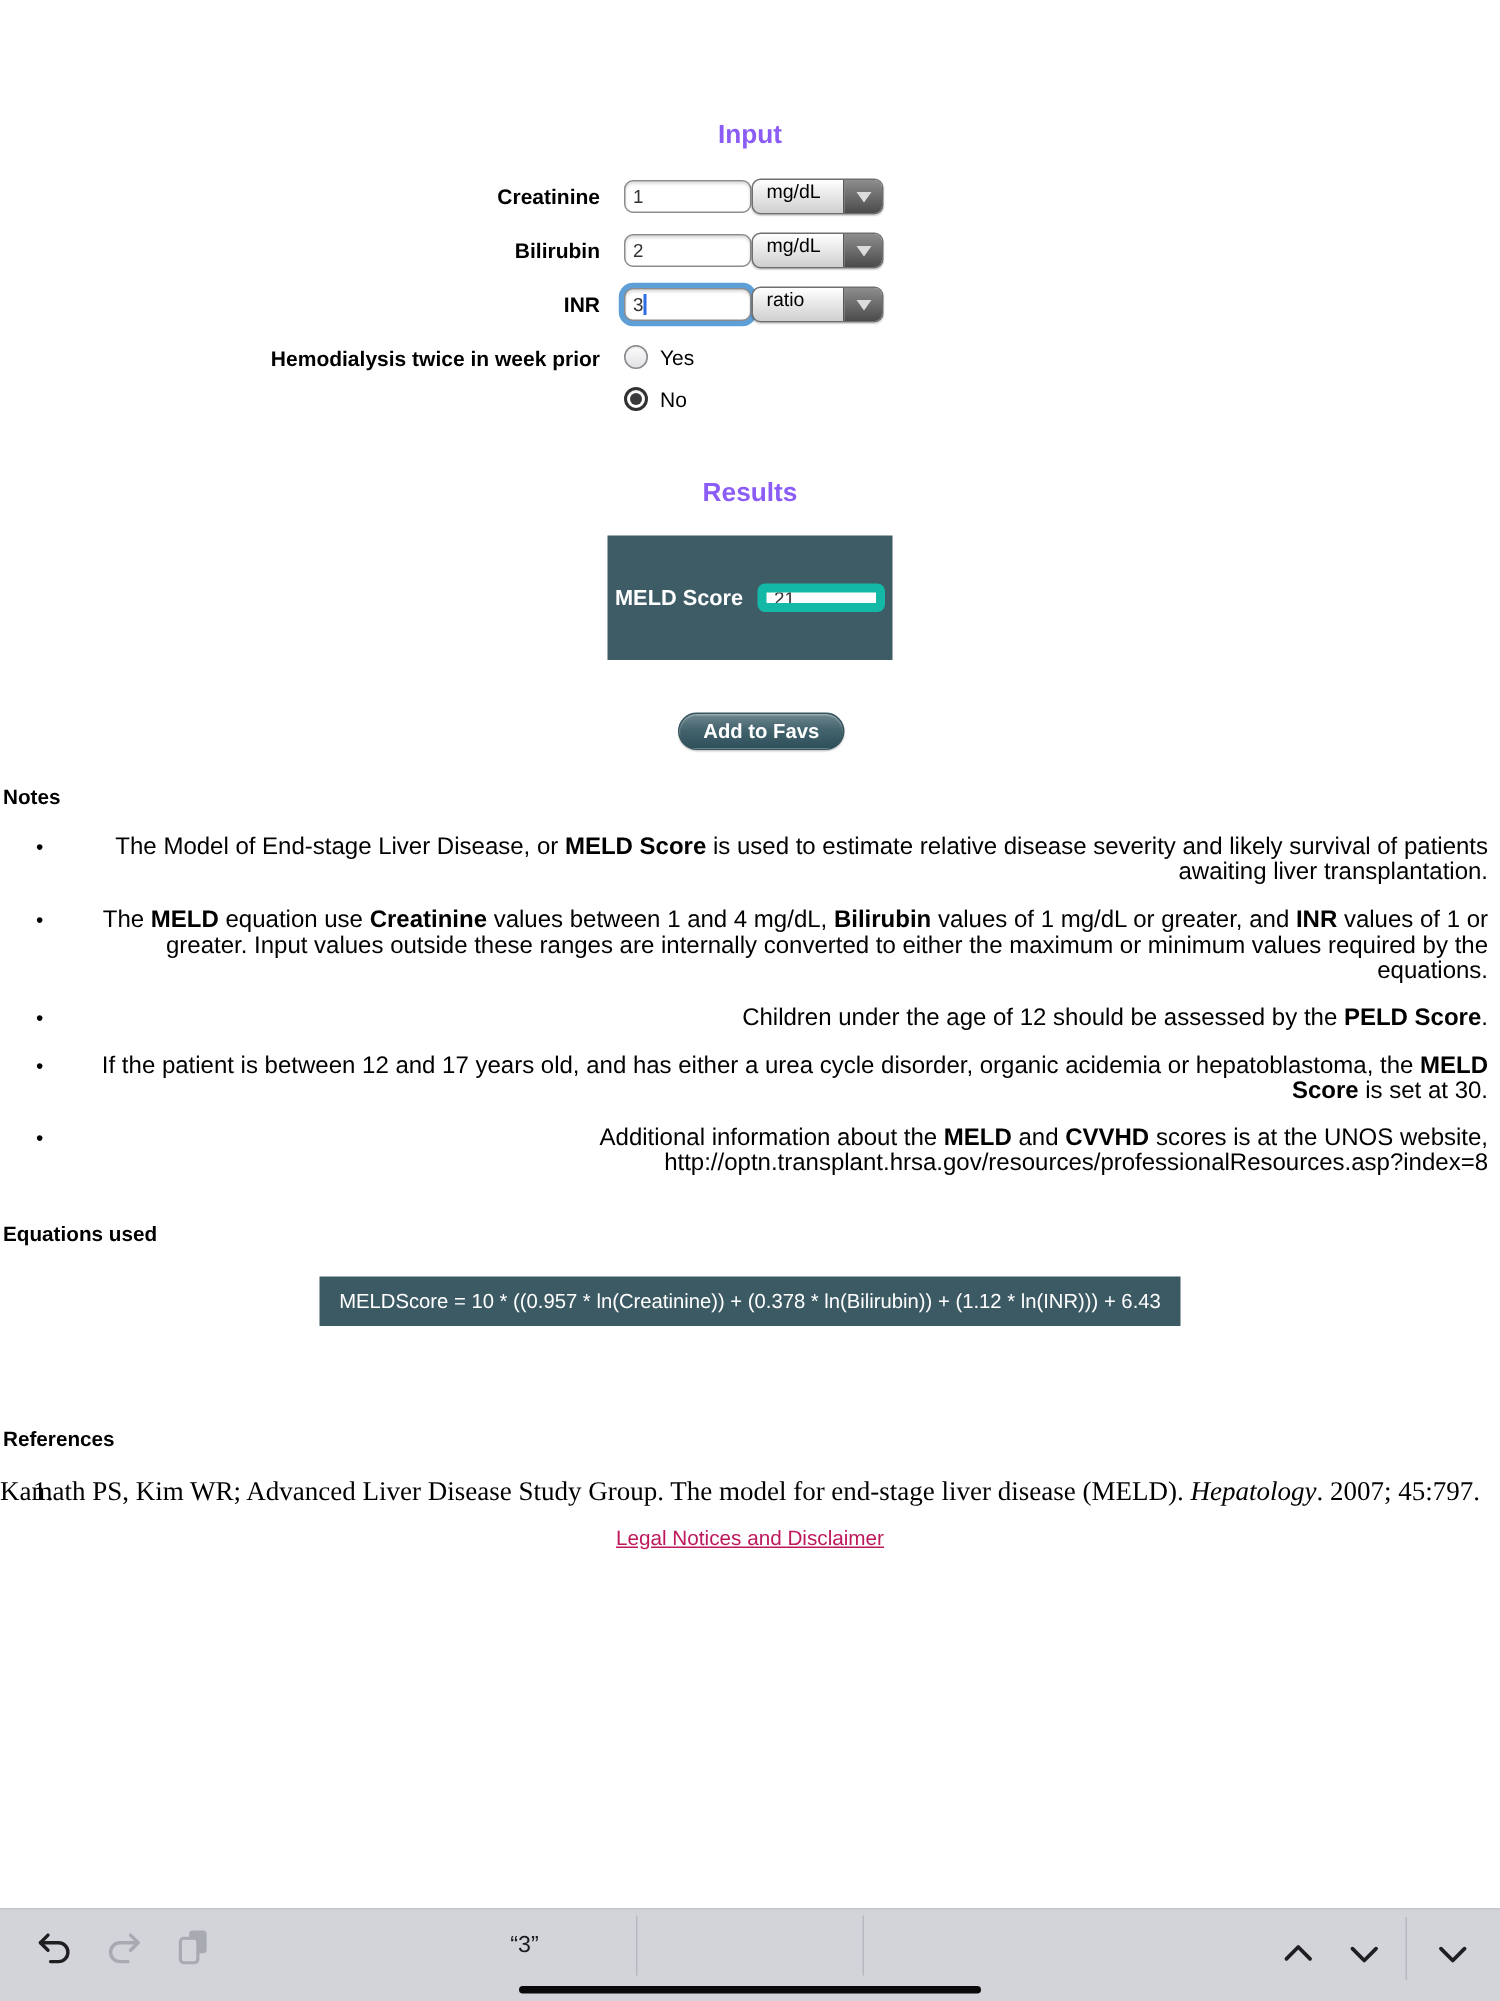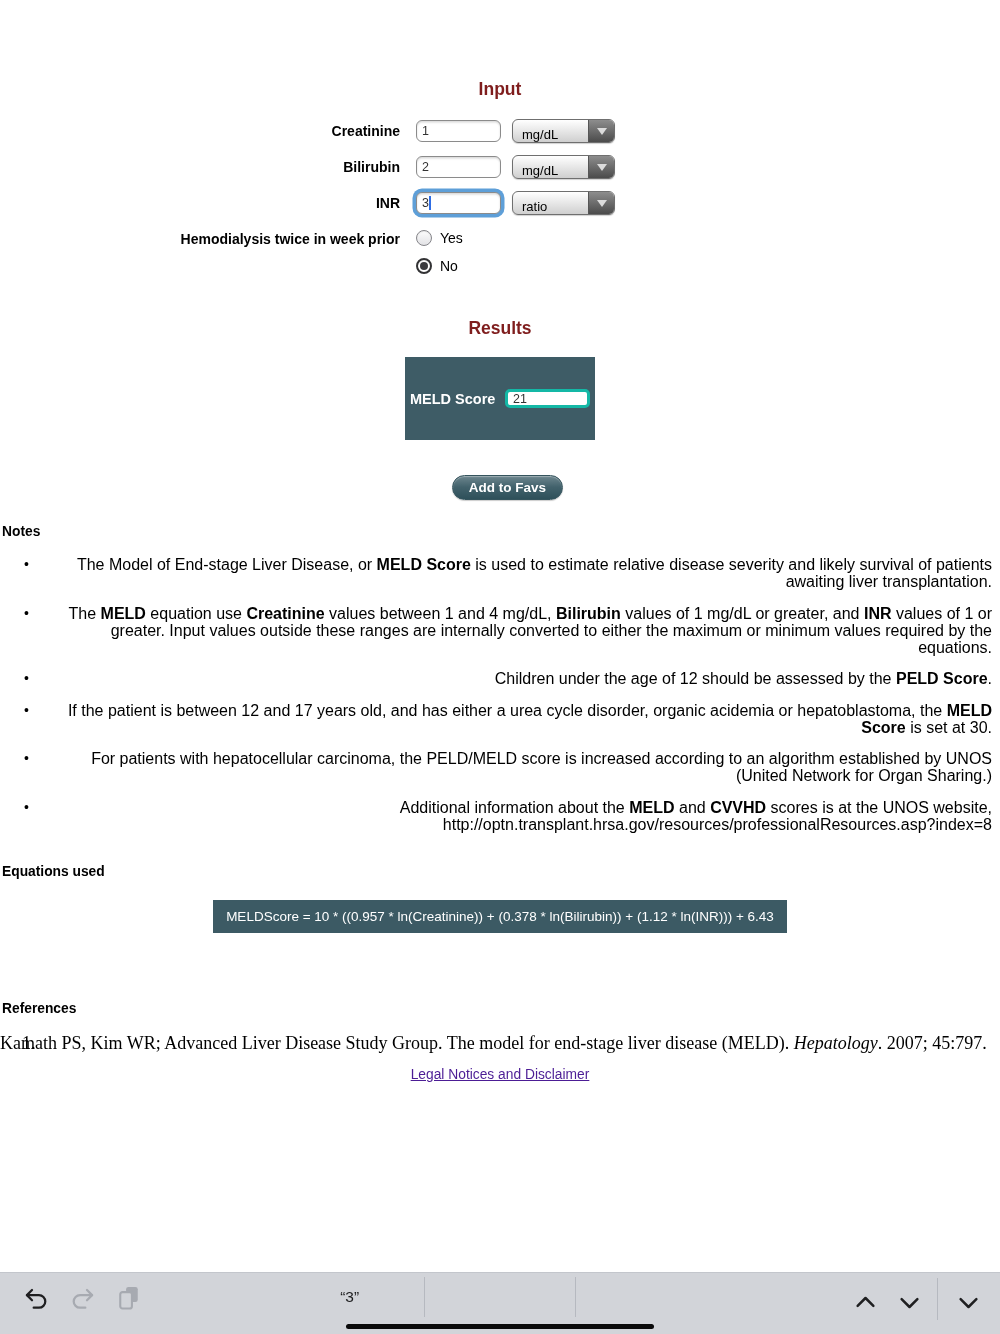--- a/index.html
+++ b/index.html
@@ -12,51 +12,51 @@
   .topbar{position:absolute;top:0;left:0;right:0;height:44px;z-index:5;
     background:linear-gradient(#26454d,#1a3press840,#16343c);background:linear-gradient(#264750 0%,#1c3b43 55%,#16333b 100%);
     border-bottom:2px solid #ccd3d4;display:flex;align-items:center;padding-left:8px;}
   .nav-btn{width:33px;height:33px;margin-right:5px;border-radius:7px;border:1px solid #aab9bb;cursor:pointer;
     background:linear-gradient(#537077 0%,#24424a 55%,#132f37 100%);
     display:flex;align-items:center;justify-content:center;box-shadow:inset 0 1px 0 rgba(255,255,255,.25);}
   .topbar-title{color:#fff;font-size:17.5px;font-weight:bold;margin-left:7px;white-space:nowrap;}
 
   
   .content{position:absolute;top:46px;left:0;right:0;}
-  .section-heading{color:#7f1d1d;font-size:17.5px;font-weight:bold;text-align:center;}
+  .section-heading{color:#8b5cf6;font-size:17.5px;font-weight:bold;text-align:center;}
   .heading-input{padding-top:33px;}
   .heading-results{margin-top:44px;}
 
   .form{margin-top:18px;}
   .form-row{display:flex;align-items:center;height:26px;margin-bottom:10px;}
   .form-row.tall{height:auto;align-items:flex-start;margin-top:15px;}
   .form-label{width:416px;text-align:right;padding-right:16px;font-weight:bold;font-size:14px;line-height:16px;}
   .input-wrap{position:relative;display:inline-block;}
   .text-input{width:85px;height:22px;border:1px solid #8b8b8b;border-radius:6px;font-size:12.5px;padding:0 5px;
     background:#fff;box-shadow:inset 0 1.5px 2px rgba(0,0,0,.15);outline:none;font-family:inherit;color:#333;}
   .input-wrap.focused .text-input{box-shadow:0 0 0 3.5px #5e9fd8, inset 0 1.5px 2px rgba(0,0,0,.15);}
   .caret{position:absolute;left:13px;top:4px;width:2px;height:14px;background:#2e6de4;z-index:2;}
 
-  .dropdown{position:relative;width:103px;height:24px;margin-left:11px;border:1px solid #6f6f6f;border-radius:6px;cursor:pointer;
-    background:linear-gradient(#ffffff,#cfcfcf);display:flex;align-items:flex-end;box-shadow:0 1px 1px rgba(0,0,0,.18);overflow:hidden;}
+  .dropdown{position:relative;width:88px;height:24px;border:1px solid #6f6f6f;border-radius:6px;cursor:pointer;
+    background:linear-gradient(#ffffff,#cfcfcf);display:flex;align-items:flex-start;box-shadow:0 1px 1px rgba(0,0,0,.18);overflow:hidden;}
   .dd-label{font-size:13px;color:#000;padding-left:9px;flex:1;}
   .dd-arrow{width:26px;height:100%;border-left:1px solid #565656;background:linear-gradient(#8d8d8d,#4b4b4b);
     display:flex;align-items:center;justify-content:center;}
   .tri{width:0;height:0;border-left:5.5px solid transparent;border-right:5.5px solid transparent;border-top:7px solid #dcdcdc;}
 
   .radio-options{display:flex;flex-direction:column;gap:12px;margin-top:-1px;}
   .radio-option{display:flex;align-items:center;gap:8px;font-size:14px;cursor:pointer;}
   .radio{width:16px;height:16px;border-radius:50%;border:1.5px solid #85858a;flex:0 0 16px;
     background:linear-gradient(#fdfdfd,#e2e2e5);box-shadow:inset 0 1px 1px rgba(0,0,0,.08);}
   .radio.selected{border:2px solid #323234;background:#fff;position:relative;}
   .radio.selected::after{content:"";position:absolute;inset:2px;border-radius:50%;background:#3a3a3d;}
 
   .results-panel{width:190px;height:83px;margin:18px auto 0;background:#3e5c66;display:flex;align-items:center;padding:0 5px;}
   .result-label{color:#fff;font-weight:bold;font-size:14.5px;flex:1;}
-  .result-input{width:85px;height:19px;border:3px solid #14b8a6;border-radius:5px;font-size:12.5px;padding:0 5px;outline:none;
+  .result-input{width:85px;height:19px;border:6px solid #14b8a6;border-radius:5px;font-size:12.5px;padding:0 5px;outline:none;
     font-family:inherit;color:#333;}
 
   .favs-wrap{text-align:center;margin-top:35px;margin-left:15px;}
   .favs-btn{display:inline-block;height:25px;padding:0 16px;border:1px solid #35545d;border-radius:13px;cursor:pointer;
     background:linear-gradient(#6d868e 0%,#42626c 48%,#2e505a 100%);color:#fff;font-weight:bold;font-size:13.5px;line-height:22px;
     box-shadow:inset 0 1px 1px rgba(255,255,255,.35), 0 1px 1px rgba(0,0,0,.2);font-family:inherit;}
 
   .subheading{font-weight:bold;font-size:13.8px;margin-left:2px;}
   .notes-heading{margin-top:24px;}
   ul.notes{margin-top:17px;list-style:none;}
@@ -65,21 +65,21 @@
 
   .eq-heading{margin-top:31px;}
   .eq-box{width:574px;height:33px;margin:21px auto 0;background:#3c5a64;color:#fff;
     display:flex;align-items:center;justify-content:center;font-size:13.5px;white-space:nowrap;}
 
   .refs-heading{margin-top:68px;}
   ol.refs{margin-top:19px;list-style:none;counter-reset:ref;}
   ol.refs li{position:relative;font-size:18px;line-height:17px;font-family:Liberation Serif, serif;}
   ol.refs li::before{counter-increment:ref;content:counter(ref) ".";position:absolute;left:22px;}
 
-  .legal-link{display:block;text-align:center;margin-top:15px;color:#4c1d95;font-size:13.8px;text-decoration:underline;cursor:pointer;}
+  .legal-link{display:block;text-align:center;margin-top:15px;color:#be185d;font-size:13.8px;text-decoration:underline;cursor:pointer;}
 
   
   .kb-bar{position:absolute;left:0;right:0;bottom:0;height:62px;background:#d2d4d9;border-top:1px solid #c3c6cc;}
   .kb-btn{background:none;border:none;padding:0;cursor:pointer;display:flex;align-items:center;justify-content:center;}
   .kb-left{position:absolute;left:23px;top:11px;display:flex;gap:19px;align-items:center;}
   .kb-suggestions{position:absolute;left:275px;top:4px;width:450px;height:40px;display:flex;align-items:center;}
   .kb-cell{flex:1;height:40px;display:flex;align-items:center;justify-content:center;font-size:15.5px;color:#1c1c1e;cursor:pointer;}
   .kb-divider{width:1px;height:40px;background:#b6b9c0;}
   .kb-right{position:absolute;right:18px;top:11px;display:flex;align-items:center;}
   .kb-right .kb-btn{margin-left:17px;}
@@ -164,21 +164,20 @@
     <div class="favs-wrap">
       <button class="favs-btn">Add to Favs</button>
     </div>
 
     <h3 class="subheading notes-heading">Notes</h3>
     <ul class="notes">
         <li><span>The Model of End-stage Liver Disease, or </span><b>MELD Score</b><span> is used to estimate relative disease severity and likely survival of patients awaiting liver transplantation.</span></li>
         <li><span>The </span><b>MELD</b><span> equation use </span><b>Creatinine</b><span> values between 1 and 4 mg/dL, </span><b>Bilirubin</b><span> values of 1 mg/dL or greater, and </span><b>INR</b><span> values of 1 or greater. Input values outside these ranges are internally converted to either the maximum or minimum values required by the equations.</span></li>
         <li><span>Children under the age of 12 should be assessed by the </span><b>PELD Score</b><span>.</span></li>
         <li><span>If the patient is between 12 and 17 years old, and has either a urea cycle disorder, organic acidemia or hepatoblastoma, the </span><b>MELD Score</b><span> is set at 30.</span></li>
-        <li><span>For patients with hepatocellular carcinoma, the PELD/MELD score is increased according to an algorithm established by UNOS (United Network for Organ Sharing.)</span></li>
         <li><span>Additional information about the </span><b>MELD</b><span> and </span><b>CVVHD</b><span> scores is at the UNOS website, http://optn.transplant.hrsa.gov/resources/professionalResources.asp?index=8</span></li>
       </ul>
 
     <h3 class="subheading eq-heading">Equations used</h3>
     <div class="eq-box">
       <span>MELDScore = 10 * ((0.957 * ln(Creatinine)) + (0.378 * ln(Bilirubin)) + (1.12 * ln(INR))) + 6.43</span>
     </div>
 
     <h3 class="subheading refs-heading">References</h3>
     <ol class="refs">

